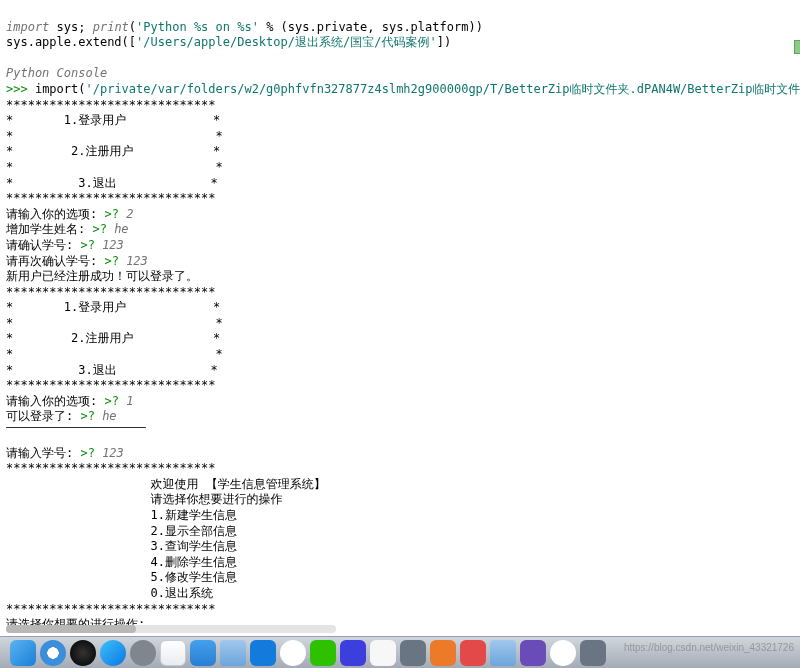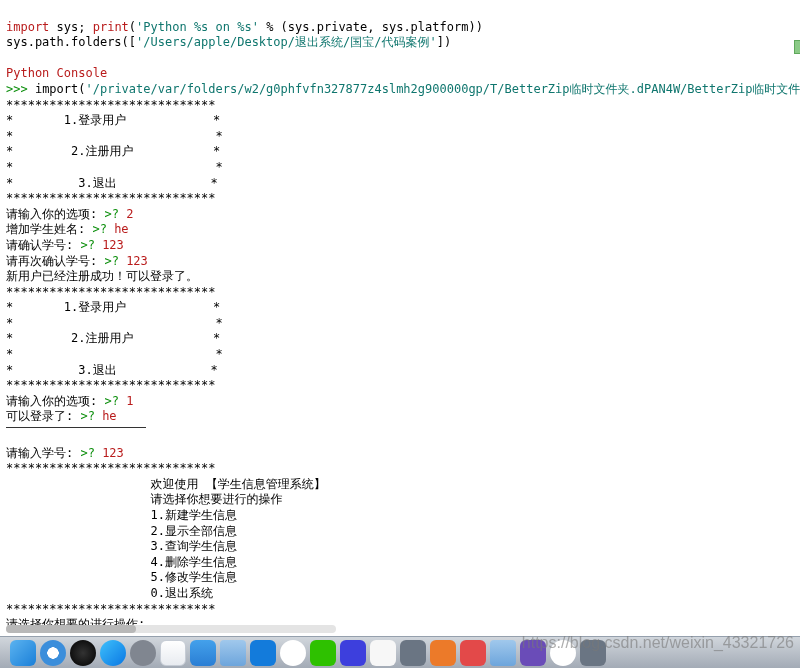--- a/index.html
+++ b/index.html
@@ -16,21 +16,21 @@
       width: 800px;
       height: 668px;
       overflow: hidden;
       position: relative;
     }
     .console {
       padding: 4px 6px;
       white-space: pre;
       overflow-x: hidden;
     }
-    .cyan { color: #b91c1c; }
+    .cyan { color: #737373; font-style: italic; }
     .green { color: #0f766e; }
     .prompt-green { color: #0d8f0d; }
     .rule {
       display: block;
       border: none;
       border-top: 1px solid #333;
       margin: 2px 0;
       width: 140px;
     }
     .scrollbar {
@@ -81,41 +81,41 @@
     .vrtxt { background: #3d3fdd; border-radius: 6px; }
     .ten2 { background: #f7f7f7; border-radius: 6px; }
     .gray { background: #6a7583; border-radius: 6px; }
     .orange { background: #ec7a29; border-radius: 6px; }
     .red { background: #e34949; border-radius: 6px; }
     .purple { background: #6a4cb8; border-radius: 6px; }
     .watermark {
       position: absolute;
       right: 6px;
       bottom: 14px;
-      font-size: 16px;
+      font-size: 10px;
       color: rgba(120,120,120,0.6);
       font-family: Arial, sans-serif;
     }
     .side-tag {
       position: absolute;
       right: 0;
       top: 40px;
       width: 6px;
       height: 14px;
       background: #8bca87;
       border: 1px solid #5fa85b;
       border-right: none;
     }
   </style>
 </head>
 <body>
 
 <div class="console">
 <span><span class="cyan">import</span><span> sys; </span><span class="cyan">print</span><span>(</span><span class="green">'Python %s on %s'</span><span> % (sys.private, sys.platform))</span></span>
-<span><span>sys.path.folders([</span><span class="green">'/Users/apple/Desktop/退出系统/国宝/代码案例'</span><span>])</span></span>
+<span><span>sys.apple.extend([</span><span class="green">'/Users/apple/Desktop/退出系统/国宝/代码案例'</span><span>])</span></span>
 
 <span class="cyan">Python Console</span>
 <span><span class="prompt-green">&gt;&gt;&gt; </span><span>import(</span><span class="green">'/private/var/folders/w2/g0phfvfn327877z4slmh2g900000gp/T/BetterZip临时文件夹.dPAN4W/BetterZip临时文件夹.mS;</span></span>
 <span>*****************************</span>
 <span>*       1.登录用户            *</span>
 <span>*                            *</span>
 <span>*        2.注册用户           *</span>
 <span>*                            *</span>
 <span>*         3.退出             *</span>
 <span>*****************************</span>

